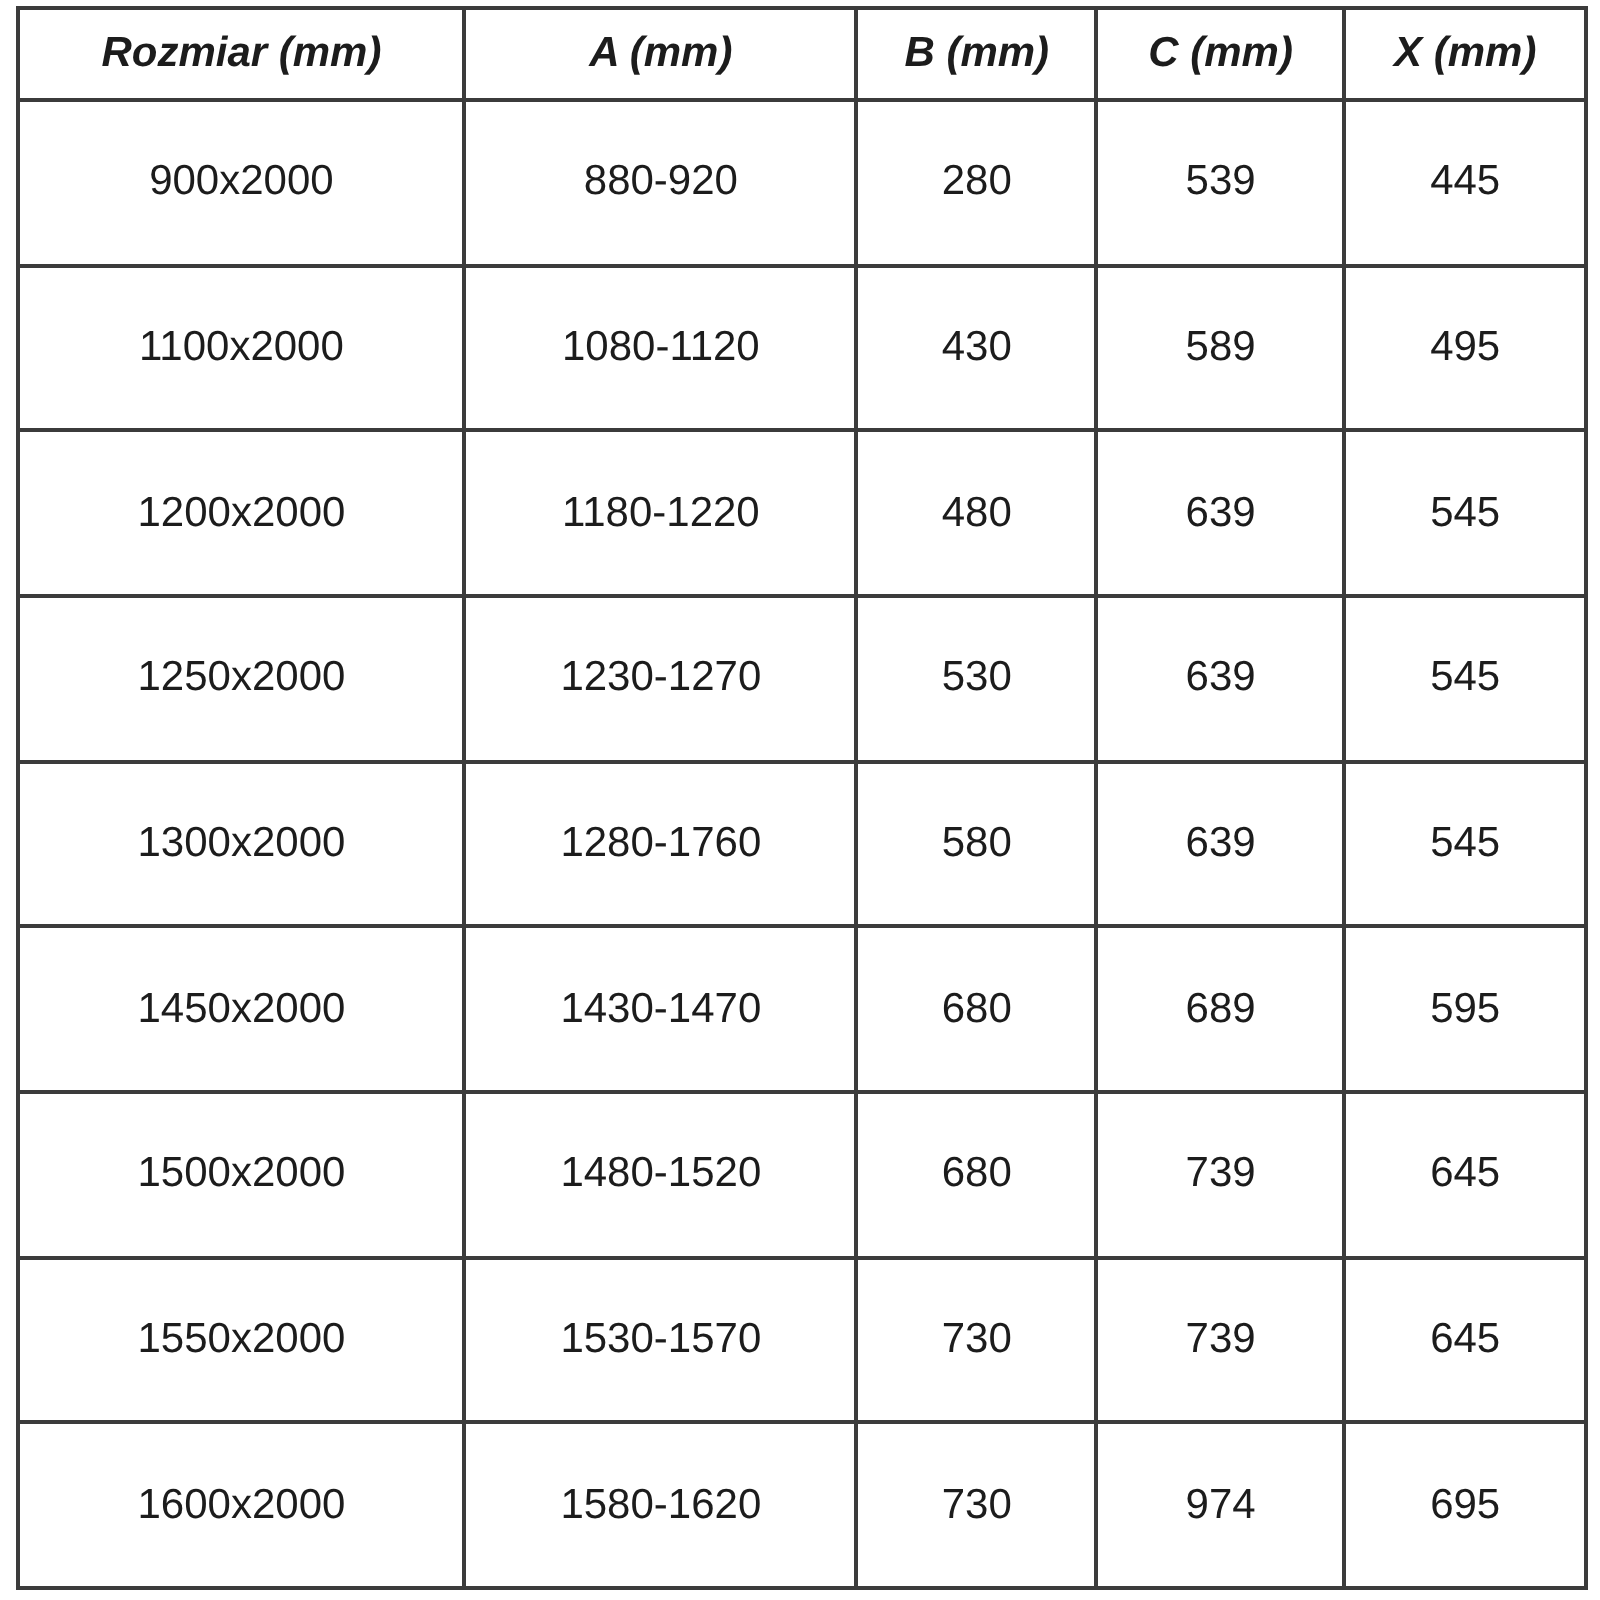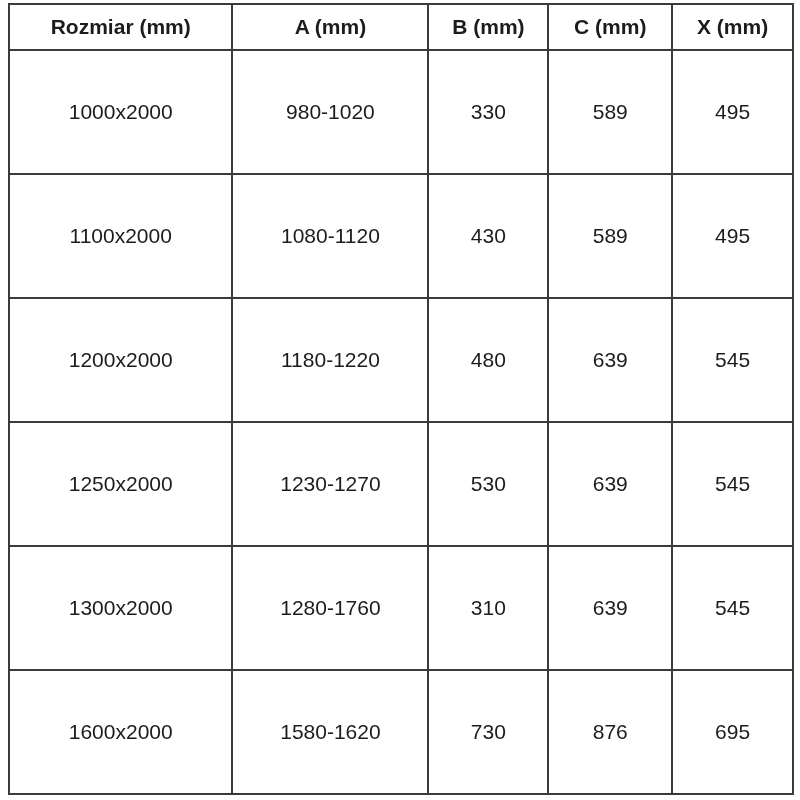--- a/index.html
+++ b/index.html
@@ -36,20 +36,21 @@
     color: var(--text-color);
     font-size: 21px;
     padding: 0;
     white-space: nowrap;
     overflow: hidden;
     background: var(--bg-color);
   }
   table.size-table th {
     font-weight: bold;
     height: 44px;
+    font-style: italic;
   }
 </style>
 </head>
 <body>
 
 <div class="table-wrap">
   <table class="size-table">
     <colgroup>
       <col style="width: 28.5%;">
       <col style="width: 25%;">
@@ -61,25 +62,25 @@
       <tr>
         <th>Rozmiar (mm)</th>
         <th>A (mm)</th>
         <th>B (mm)</th>
         <th>C (mm)</th>
         <th>X (mm)</th>
       </tr>
     </thead>
     <tbody>
         <tr>
-          <td>1000x2000</td>
-          <td>980-1020</td>
-          <td>330</td>
-          <td>589</td>
-          <td>495</td>
+          <td>900x2000</td>
+          <td>880-920</td>
+          <td>280</td>
+          <td>539</td>
+          <td>445</td>
         </tr>
         <tr>
           <td>1100x2000</td>
           <td>1080-1120</td>
           <td>430</td>
           <td>589</td>
           <td>495</td>
         </tr>
         <tr>
           <td>1200x2000</td>
@@ -91,26 +92,47 @@
         <tr>
           <td>1250x2000</td>
           <td>1230-1270</td>
           <td>530</td>
           <td>639</td>
           <td>545</td>
         </tr>
         <tr>
           <td>1300x2000</td>
           <td>1280-1760</td>
-          <td>310</td>
+          <td>580</td>
           <td>639</td>
           <td>545</td>
+        </tr>
+        <tr>
+          <td>1450x2000</td>
+          <td>1430-1470</td>
+          <td>680</td>
+          <td>689</td>
+          <td>595</td>
+        </tr>
+        <tr>
+          <td>1500x2000</td>
+          <td>1480-1520</td>
+          <td>680</td>
+          <td>739</td>
+          <td>645</td>
+        </tr>
+        <tr>
+          <td>1550x2000</td>
+          <td>1530-1570</td>
+          <td>730</td>
+          <td>739</td>
+          <td>645</td>
         </tr>
         <tr>
           <td>1600x2000</td>
           <td>1580-1620</td>
           <td>730</td>
-          <td>876</td>
+          <td>974</td>
           <td>695</td>
         </tr>
       </tbody>
   </table>
 </div>
 
 </body></html>

